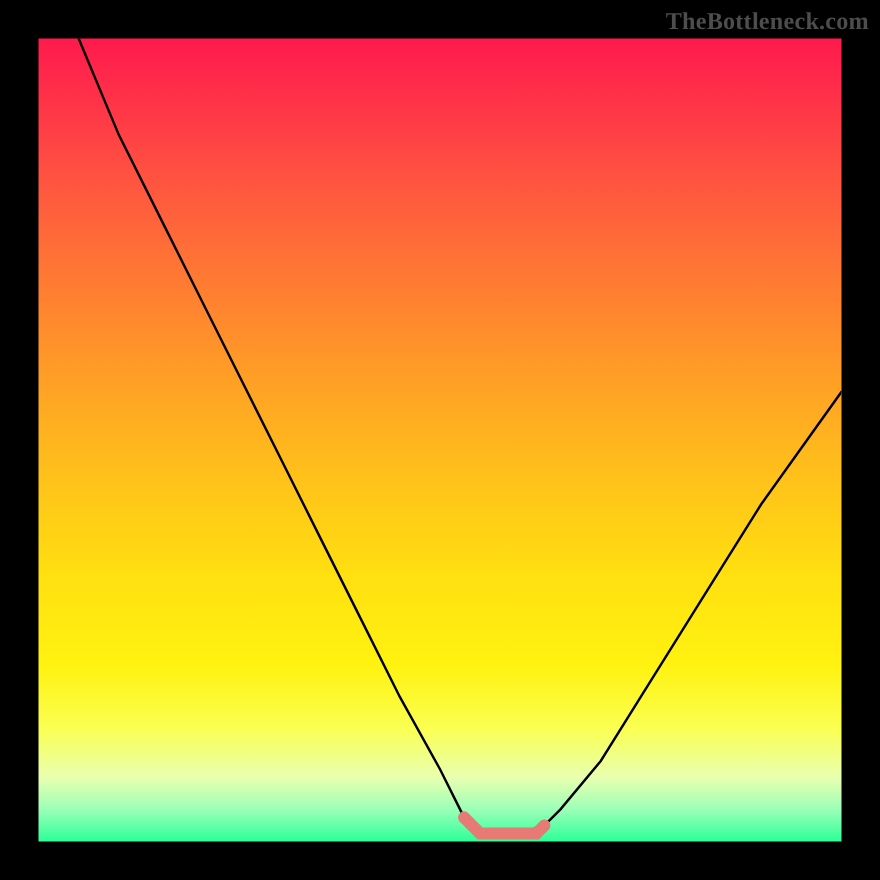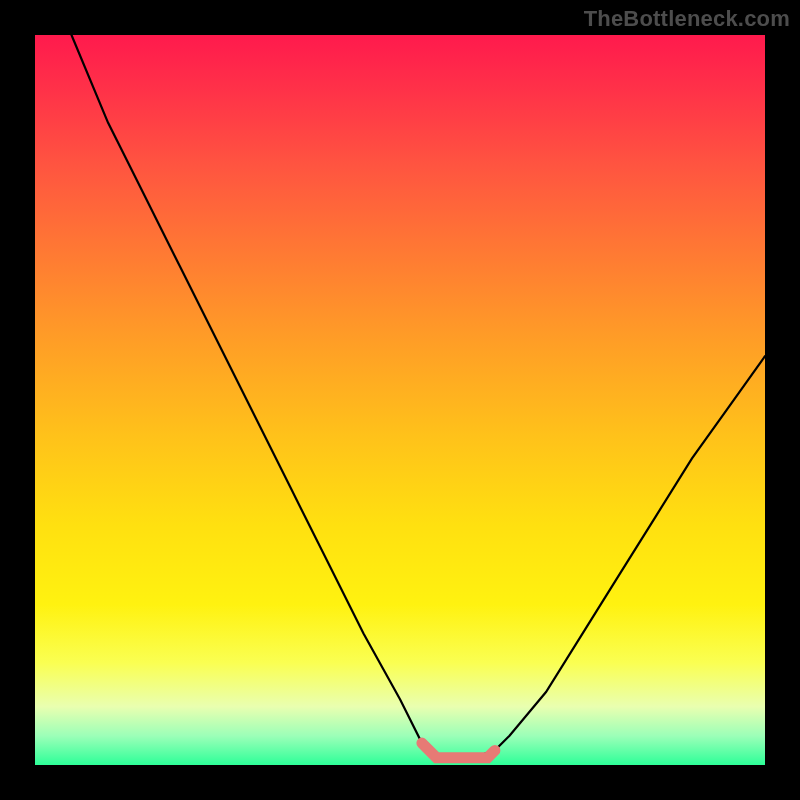--- a/index.html
+++ b/index.html
@@ -11,20 +11,21 @@
     overflow: hidden;
     font-family: Arial, Helvetica, sans-serif;
   }
   .frame {
     position: absolute;
     top: 0;
     left: 0;
     width: 800px;
     height: 644px;
     background: #000;
+    font-family: Liberation Serif, serif;
   }
   .plot {
     position: absolute;
     top: 35px;
     left: 35px;
     width: 730px;
     height: 730px;
     background: linear-gradient(to bottom,
       #ff1a4d 0%,
       #ff3348 8%,

